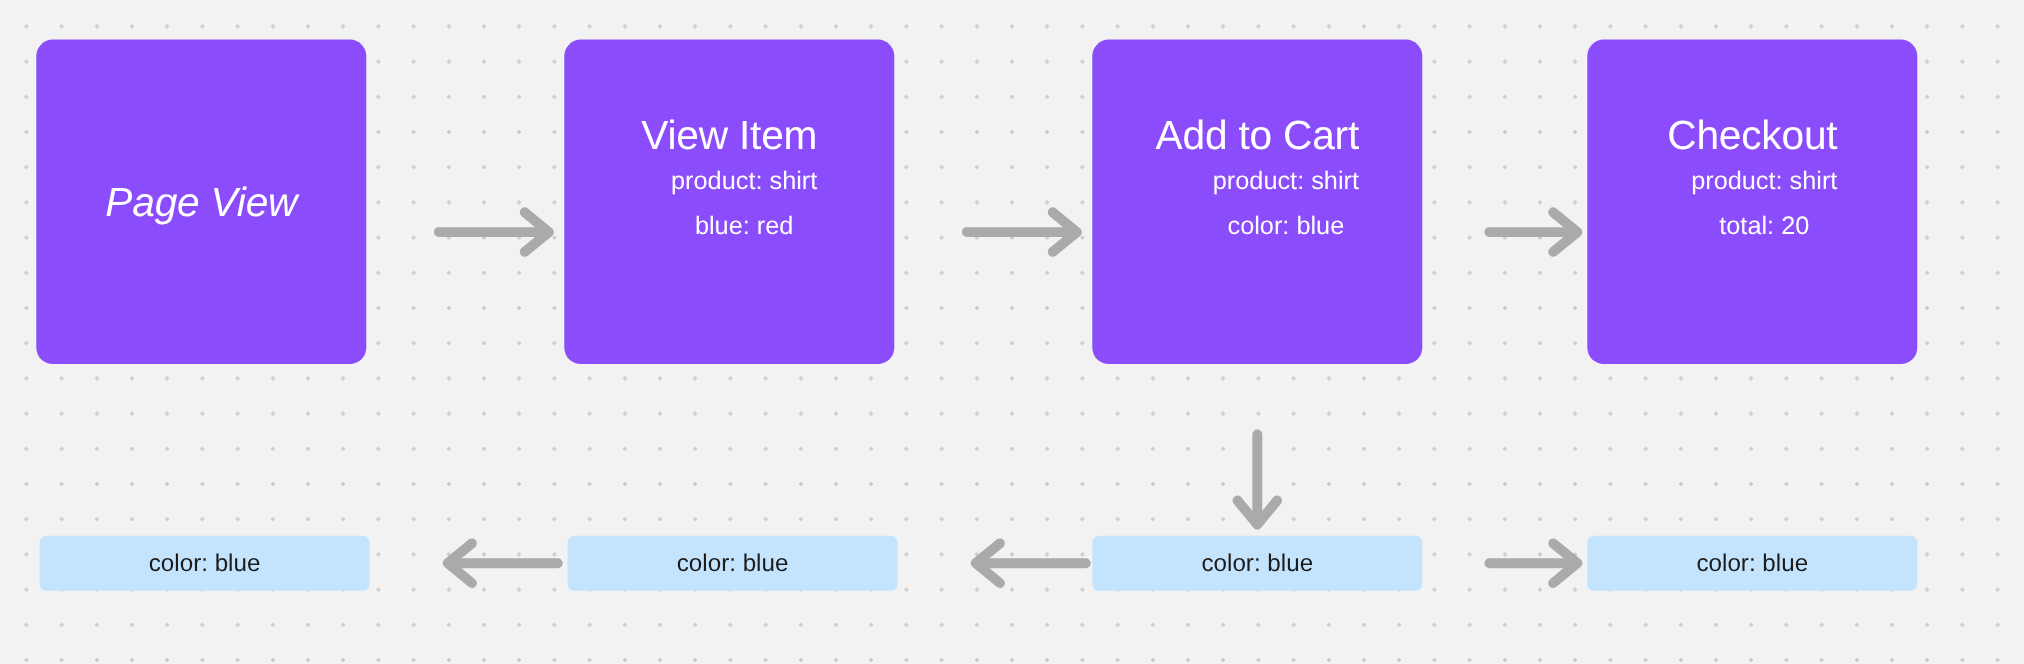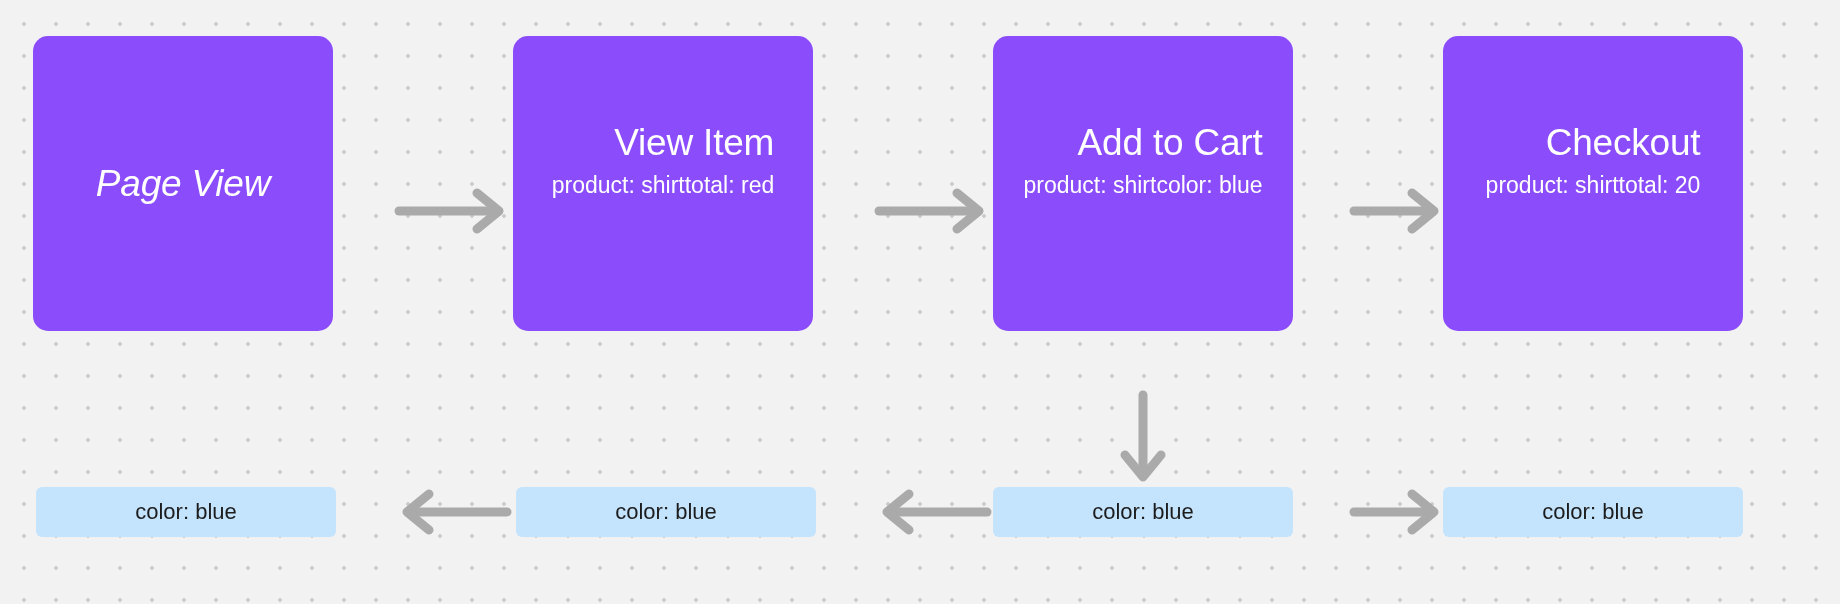--- a/index.html
+++ b/index.html
@@ -41,21 +41,21 @@
   }
   .event-title {
     font-size: 37px;
     line-height: 1.18;
     font-weight: 400;
     letter-spacing: -0.2px;
     white-space: nowrap;
   }
   .event-props {
     display: flex;
-    flex-direction: row;
+    flex-direction: column;
     align-items: center;
   }
   .event-prop {
     font-size: 23px;
     line-height: 1.78;
     font-weight: 400;
     white-space: nowrap;
   }
 
   
@@ -98,21 +98,21 @@
     <div class="node-inner no-props">
       <div class="event-title">Page View</div>
     </div>
   </div>
 
   <div class="event-node" style="left:513px;">
     <div class="node-inner">
       <div class="event-title">View Item</div>
       <div class="event-props">
         <div class="event-prop">product: shirt</div>
-        <div class="event-prop">total: red</div>
+        <div class="event-prop">blue: red</div>
       </div>
     </div>
   </div>
 
   <div class="event-node" style="left:993px;">
     <div class="node-inner">
       <div class="event-title">Add to Cart</div>
       <div class="event-props">
         <div class="event-prop">product: shirt</div>
         <div class="event-prop">color: blue</div>

